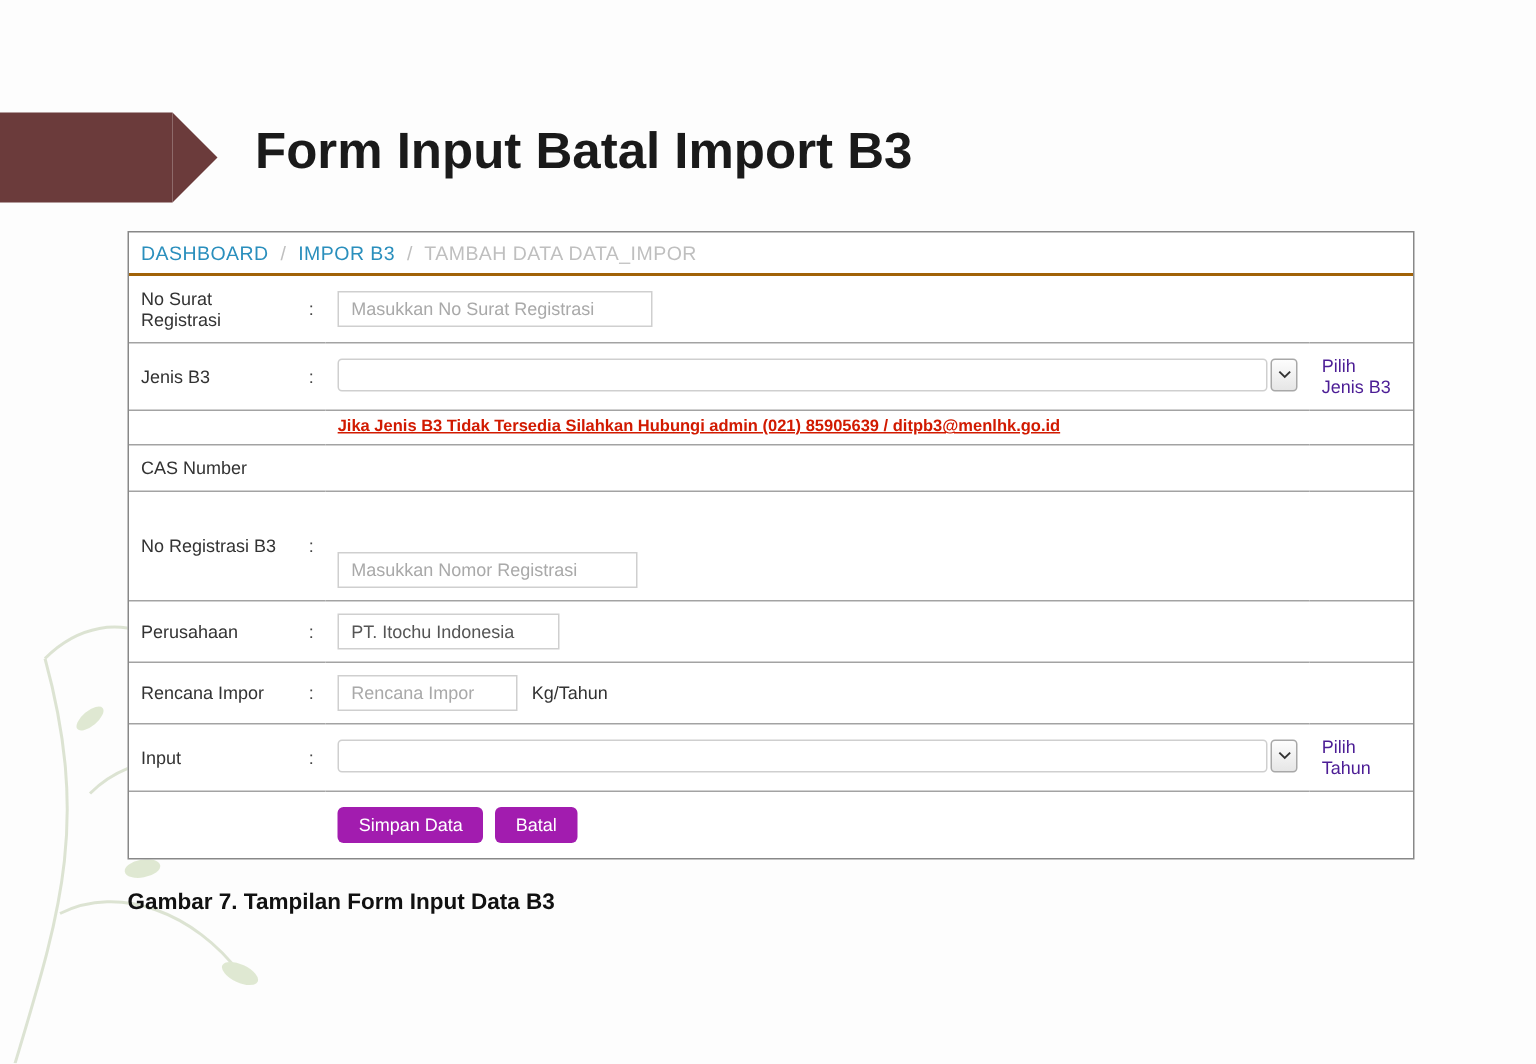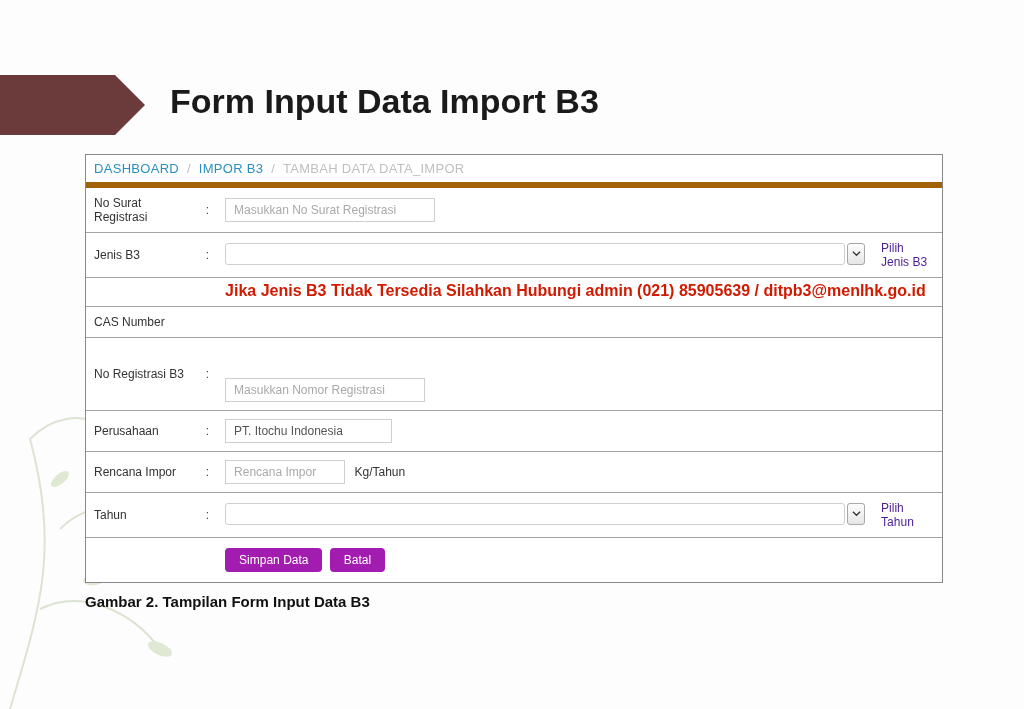--- a/index.html
+++ b/index.html
@@ -60,21 +60,21 @@
     left: 85px;
     width: 858px;
     border: 1px solid #888;
     background: #fff;
     font-size: 12px;
   }
 
   .breadcrumb {
     padding: 6px 8px;
     font-size: 13px;
-    border-bottom: 6px solid #a16207;
+    border-bottom: 2px solid #a16207;
     letter-spacing: 0.3px;
   }
   .breadcrumb .bc-link { color: #2a8fbd; }
   .breadcrumb .bc-sep  { color: #bfbfbf; padding: 0 4px; }
   .breadcrumb .bc-cur  { color: #bfbfbf; }
 
   .form-table { width: 100%; border-collapse: collapse; }
   .form-table td {
     border-bottom: 1px solid #a3a3a3;
     padding: 8px 8px;
@@ -117,23 +117,24 @@
     background: linear-gradient(#fdfdfd,#e6e6e6);
     display: inline-flex;
     align-items: center;
     justify-content: center;
   }
   .sel-btn svg { width: 9px; height: 9px; }
 
   .warn-row td {
     color: #d11a00;
     font-weight: bold;
-    font-size: 16px;
+    font-size: 11px;
     padding-top: 4px;
     padding-bottom: 6px;
+    text-decoration: underline;
   }
 
   .unit { color: #333; margin-left: 6px; font-weight: normal; }
 
   .btn {
     display: inline-block;
     background: #a21caf;
     color: #fff;
     border: none;
     border-radius: 4px;
@@ -151,21 +152,21 @@
     font-size: 15px;
     font-weight: bold;
     color: #111;
   }
 </style>
 </head>
 <body>
 
 <div class="accent"></div>
 
-<h1 class="slide-title">Form Input Data Import B3</h1>
+<h1 class="slide-title">Form Input Batal Import B3</h1>
 
 <svg class="branches" viewBox="0 0 260 360">
   <g stroke="#6a8a3f" stroke-width="2" fill="none">
     <path d="M10 360 C 40 260, 60 200, 30 90"></path>
     <path d="M30 90 C 50 70, 80 60, 110 80"></path>
     <path d="M60 180 C 90 150, 140 150, 170 180"></path>
     <path d="M40 260 C 80 240, 130 260, 160 300"></path>
   </g>
   <g fill="#7aa33f">
     <ellipse cx="110" cy="80" rx="12" ry="6" transform="rotate(-20 110 80)"></ellipse>
@@ -230,36 +231,36 @@
       <td class="col-colon">:</td>
       <td class="col-field" colspan="2">
         <input class="txt" style="width: 200px; margin-top: 32px;" type="text" placeholder="Masukkan Nomor Registrasi">
       </td>
     </tr>
 
     <tr>
       <td class="col-label">Perusahaan</td>
       <td class="col-colon">:</td>
       <td class="col-field" colspan="2">
-        <input class="txt" style="width: 167px;" type="text" value="PT. Itochu Indonesia">
+        <input class="txt" style="width: 148px;" type="text" value="PT. Itochu Indonesia">
       </td>
     </tr>
 
     <tr>
       <td class="col-label">Rencana Impor</td>
       <td class="col-colon">:</td>
       <td class="col-field" colspan="2">
         <input class="txt" style="width: 120px;" type="text" placeholder="Rencana Impor">
         <span class="unit">Kg/Tahun</span>
       </td>
     </tr>
 
 
     <tr>
-      <td class="col-label">Tahun</td>
+      <td class="col-label">Input</td>
       <td class="col-colon">:</td>
       <td class="col-field">
         <span class="sel">
           <span class="sel-box sel-wide"></span>
           <span class="sel-btn">
             <svg viewBox="0 0 10 10">
                   <path d="M1 3 L5 7 L9 3" fill="none" stroke="#333" stroke-width="1.4"></path>
                 </svg>
           </span>
         </span>
@@ -273,13 +274,13 @@
       <td colspan="2" style="padding-top:10px;padding-bottom:10px">
         <button class="btn">Simpan Data</button>
         <button class="btn">Batal</button>
       </td>
     </tr>
 
   </tbody>
     </table>
 </div>
 
-<div class="caption">Gambar 2. Tampilan Form Input Data B3</div>
+<div class="caption">Gambar 7. Tampilan Form Input Data B3</div>
 
 </body></html>

